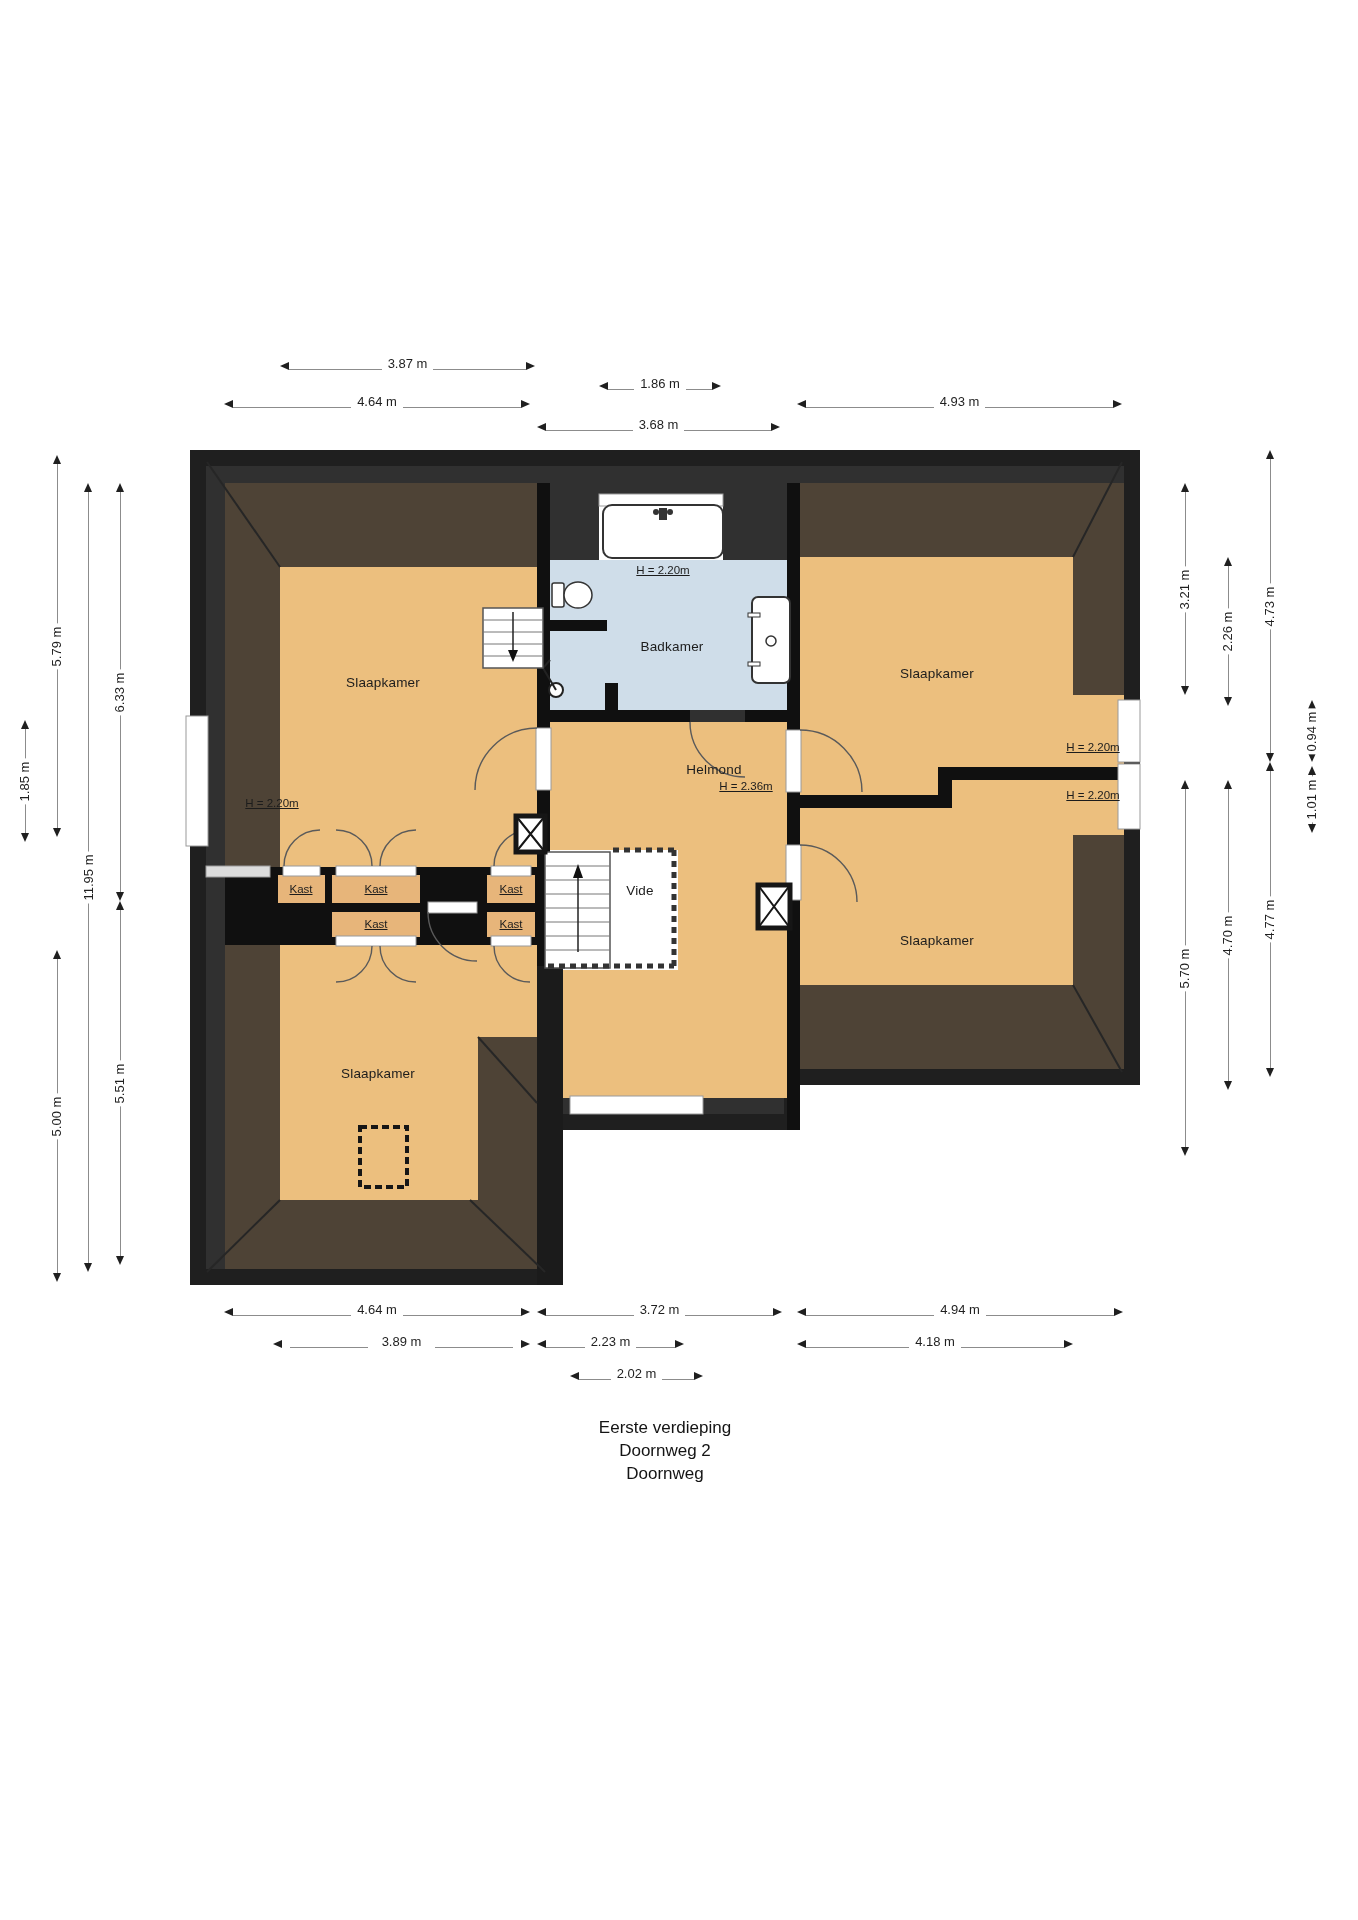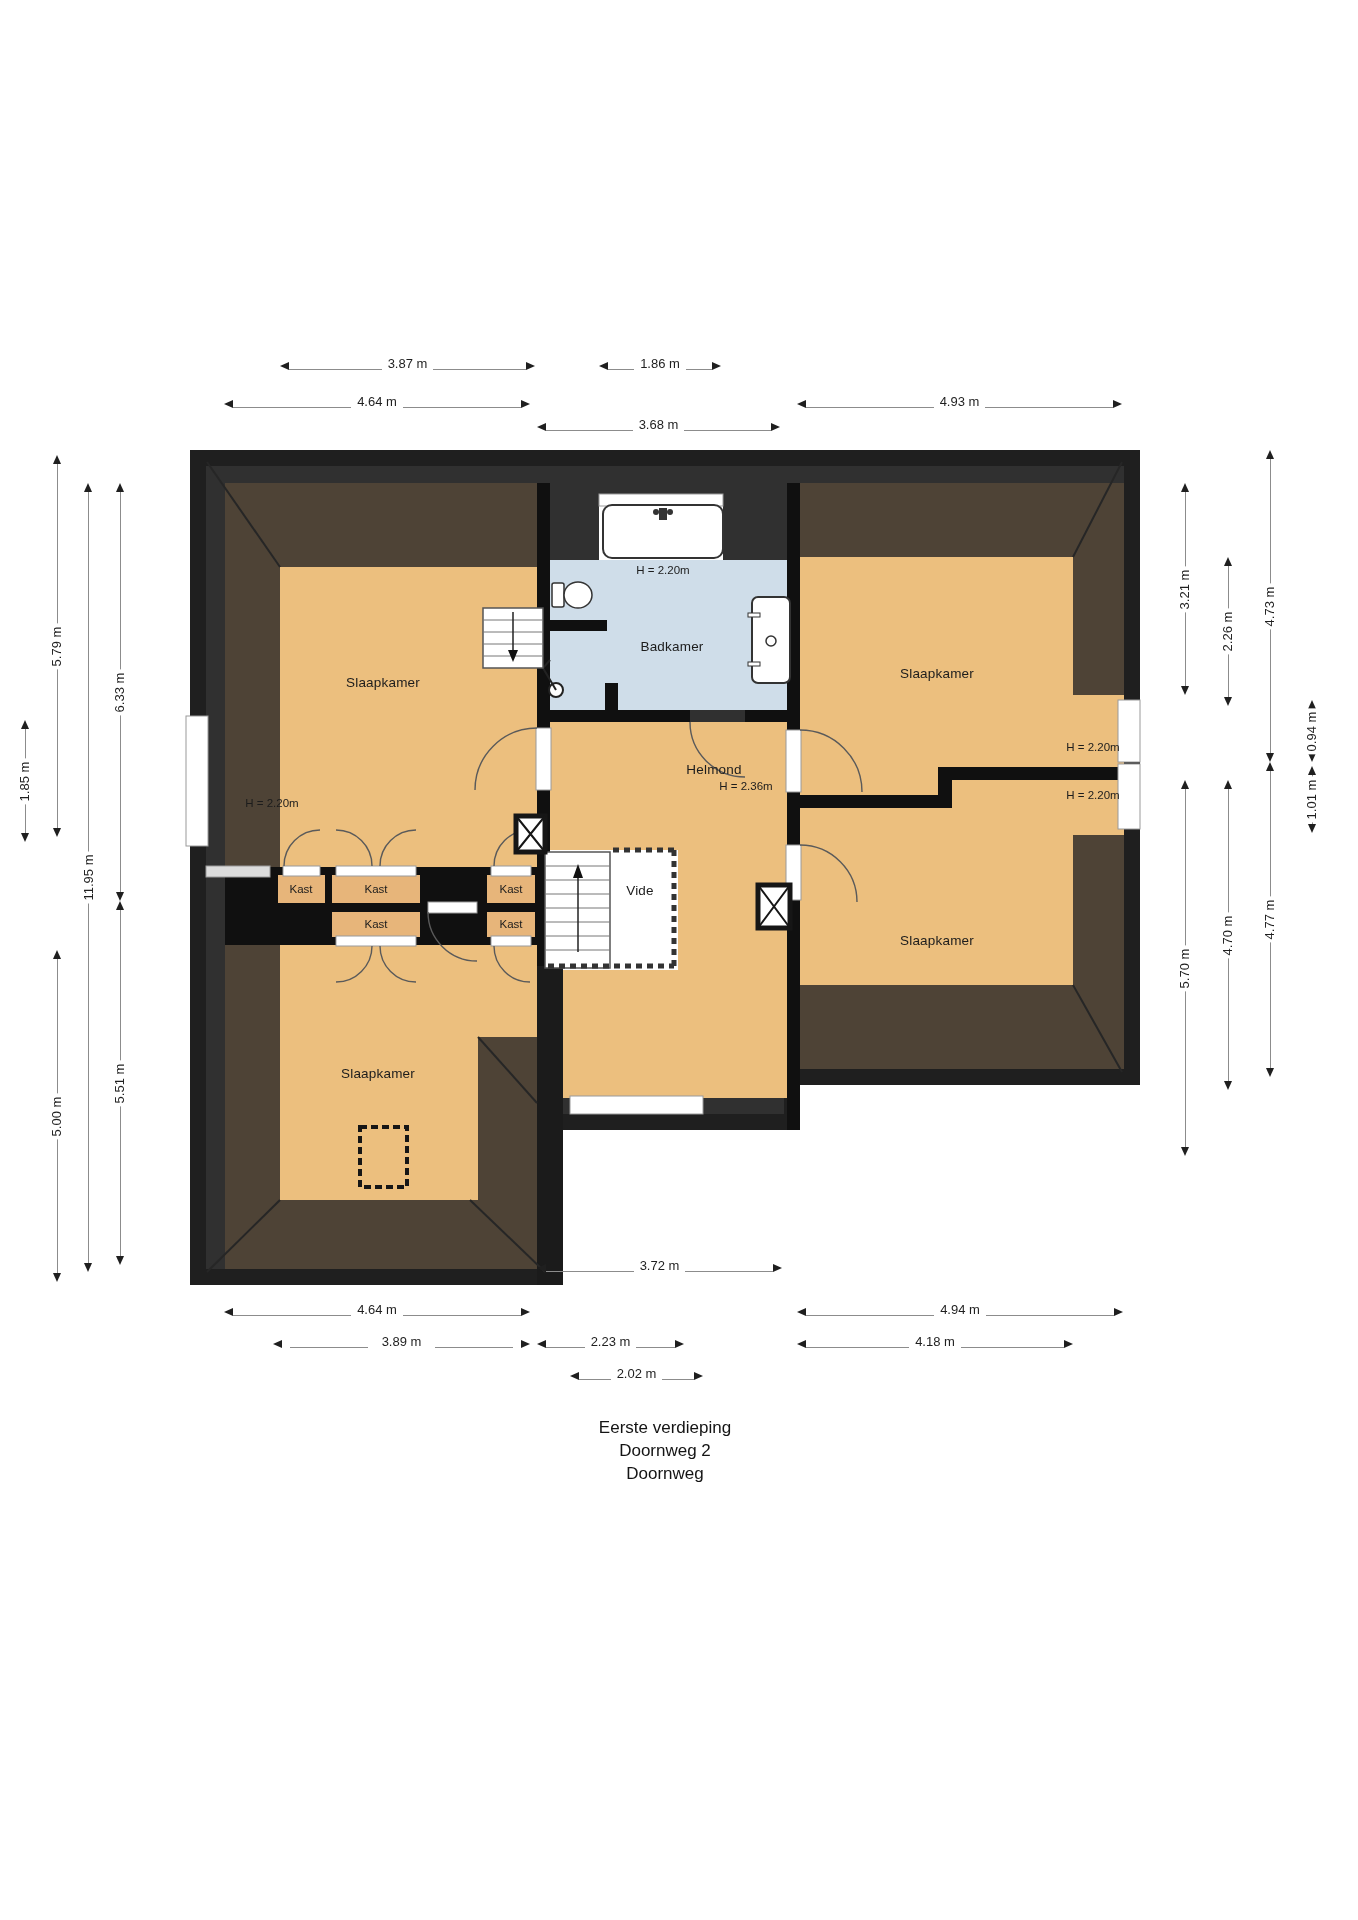--- a/index.html
+++ b/index.html
@@ -1,21 +1,21 @@
 <!DOCTYPE html>
 <html><head>
 <meta charset="utf-8">
 <style>
   html,body{margin:0;padding:0;background:#ffffff;}
   #canvas{position:relative;width:1358px;height:1920px;background:#ffffff;overflow:hidden;
           font-family:"Liberation Sans",sans-serif;}
   #plan-svg{position:absolute;left:0;top:0;}
   .lbl-room{position:absolute;transform:translate(-50%,-50%);font-size:13.5px;color:#1c1c1c;
             white-space:nowrap;letter-spacing:.2px;}
-  .lbl-h{position:absolute;transform:translate(-50%,-50%);font-size:11.5px;color:#1c1c1c;white-space:nowrap;}
+  .lbl-h{position:absolute;transform:translate(-50%,-50%);font-size:11.5px;color:#1c1c1c;white-space:nowrap;text-decoration:underline;}
   .hdim{position:absolute;display:flex;align-items:flex-end;height:12px;transform:translateY(-50%);}
   .hdim .ln{flex:1;height:1px;background:#8c8c8c;}
   .hdim .lbl{padding:0 6px;font-size:13px;color:#1f1f1f;white-space:nowrap;line-height:12px;}
   .vdim{position:absolute;display:flex;flex-direction:column;align-items:center;width:12px;transform:translateX(-50%);}
   .vdim .ln{flex:1;width:1px;background:#8c8c8c;}
   .vdim .lbl{font-size:13px;color:#1f1f1f;white-space:nowrap;transform:rotate(-90deg);
              background:#fff;padding:0 3px;line-height:13px;}
   .ah{width:0;height:0;flex:0 0 auto;}
   .ah.l{border-top:4px solid transparent;border-bottom:4px solid transparent;border-right:9px solid #1f1f1f;}
   .ah.r{border-top:4px solid transparent;border-bottom:4px solid transparent;border-left:9px solid #1f1f1f;}
@@ -200,21 +200,21 @@
   <div class="lbl-h" style="left:511px;top:889px;">Kast</div>
   <div class="lbl-h" style="left:511px;top:924px;">Kast</div>
 
   <div class="hdim" style="left:280px;top:364px;width:255px;">
     <i class="ah l"></i>
       <i class="ln"></i>
       <span class="lbl">3.87 m</span>
       <i class="ln"></i>
       <i class="ah r"></i>
     </div>
-  <div class="hdim" style="left:599px;top:364px;width:122px;">
+  <div class="hdim" style="left:599px;top:384px;width:122px;">
     <i class="ah l"></i>
       <i class="ln"></i>
       <span class="lbl">1.86 m</span>
       <i class="ln"></i>
       <i class="ah r"></i>
     </div>
   <div class="hdim" style="left:224px;top:402px;width:306px;">
     <i class="ah l"></i>
       <i class="ln"></i>
       <span class="lbl">4.64 m</span>
@@ -236,21 +236,21 @@
       <i class="ah r"></i>
     </div>
 
   <div class="hdim" style="left:224px;top:1310px;width:306px;">
     <i class="ah l"></i>
       <i class="ln"></i>
       <span class="lbl">4.64 m</span>
       <i class="ln"></i>
       <i class="ah r"></i>
     </div>
-  <div class="hdim" style="left:537px;top:1266px;width:245px;">
+  <div class="hdim" style="left:537px;top:1310px;width:245px;">
     <i class="ah l"></i>
       <i class="ln"></i>
       <span class="lbl">3.72 m</span>
       <i class="ln"></i>
       <i class="ah r"></i>
     </div>
   <div class="hdim" style="left:797px;top:1310px;width:326px;">
     <i class="ah l"></i>
       <i class="ln"></i>
       <span class="lbl">4.94 m</span>

